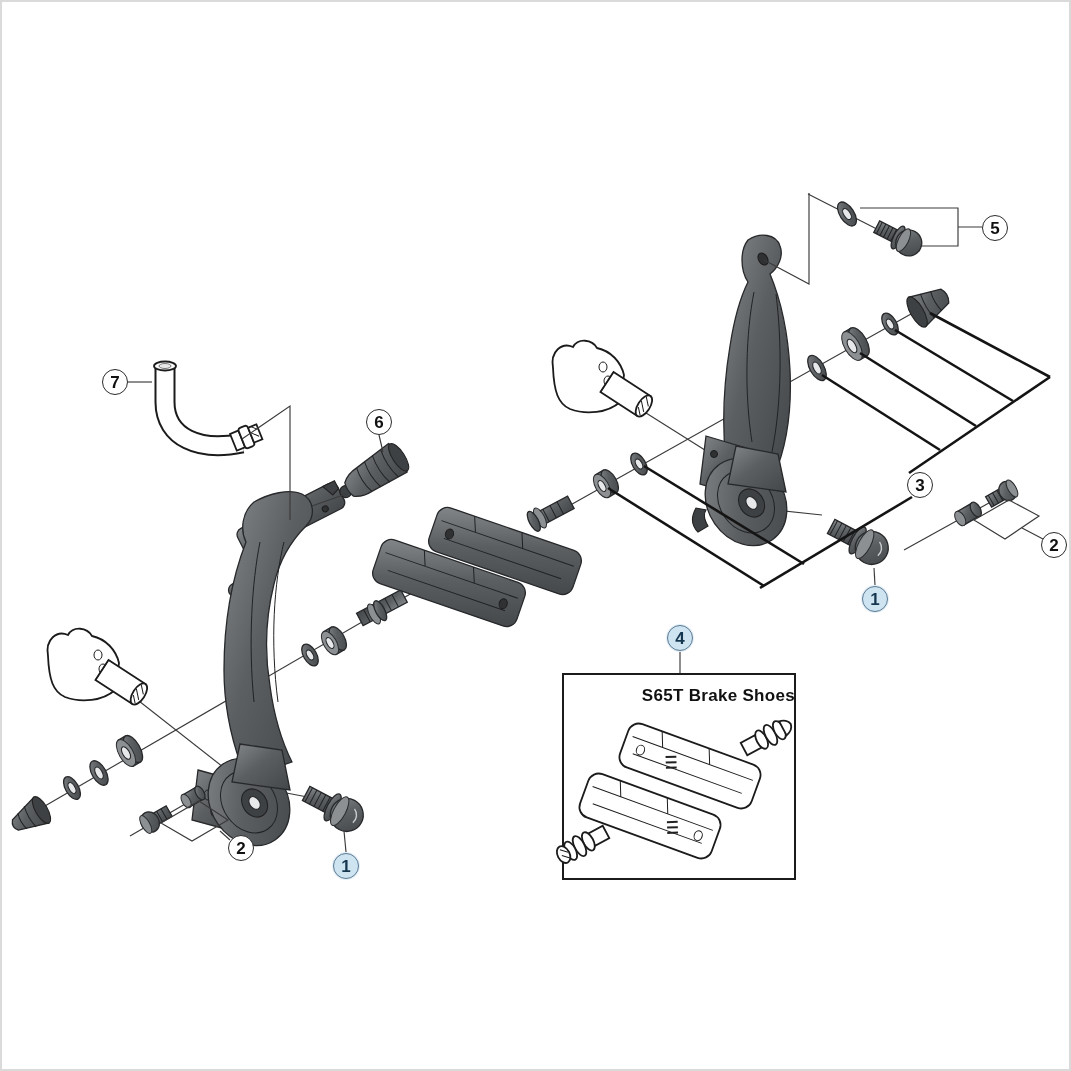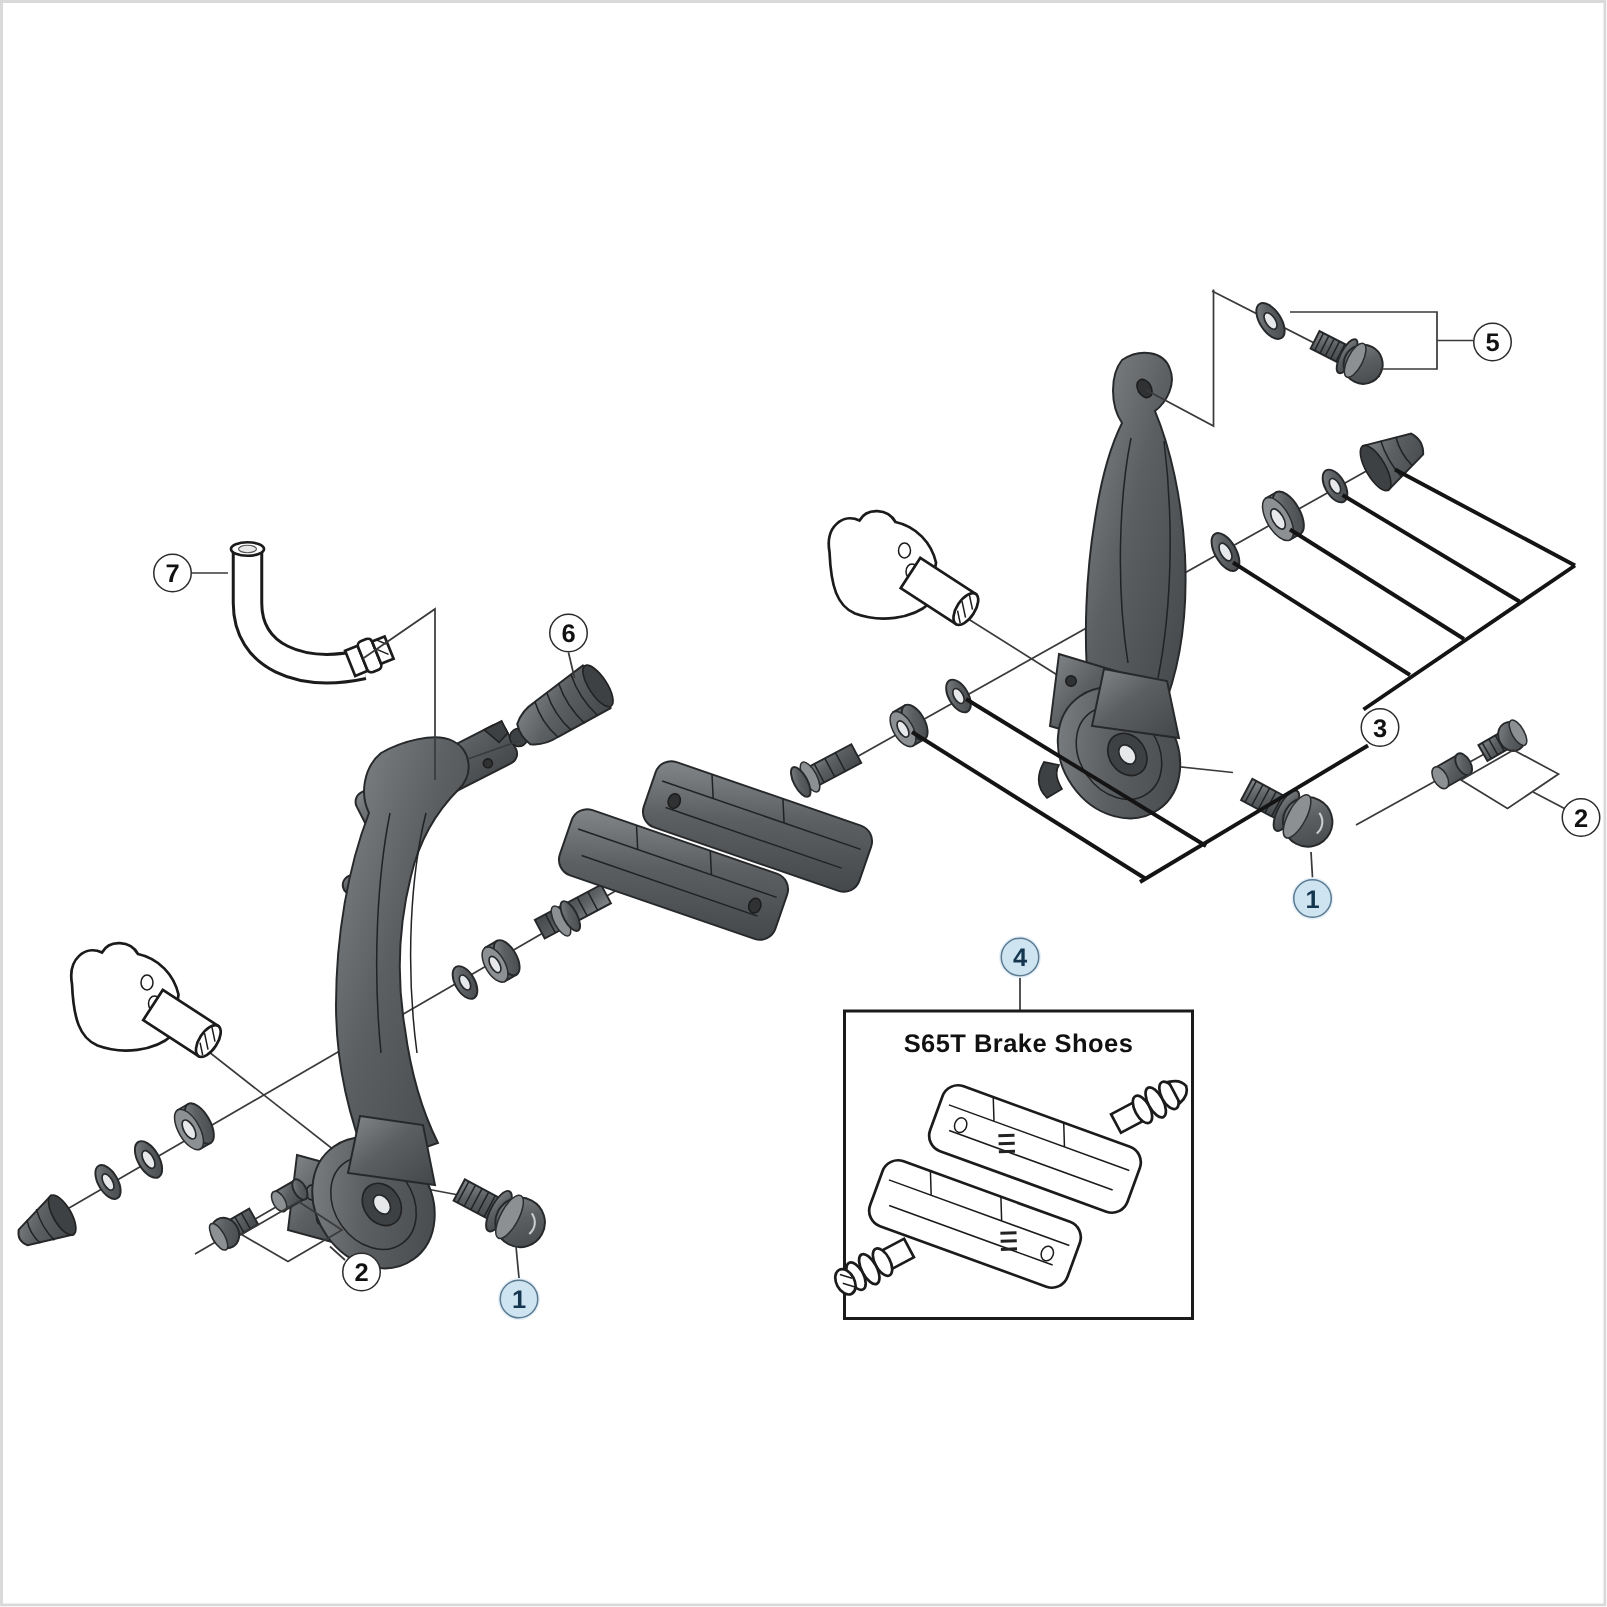--- a/index.html
+++ b/index.html
@@ -25,21 +25,21 @@
   .callout{
     position:absolute;width:26px;height:26px;border-radius:50%;
     display:flex;align-items:center;justify-content:center;
     font-size:17px;font-weight:bold;line-height:1;box-sizing:border-box;
   }
   .callout.white{background:#fff;border:1.6px solid #2b2b2b;color:#111;}
   .callout.blue{background:#cfe4f1;border:1.6px solid #5c7b91;color:#15364f;
     box-shadow:0 0 0 1px #e4eff7;}
   
   .box-title{
-    position:absolute;left:561px;top:684px;width:232px;text-align:center;
+    position:absolute;left:561px;top:684px;width:232px;text-align:right;
     font-size:17px;font-weight:bold;color:#111;letter-spacing:.3px;
   }
 </style>
 </head>
 <body>
 
 <div class="canvas">
 
 <svg width="1071" height="1071" viewBox="0 0 1071 1071">
   <defs>

